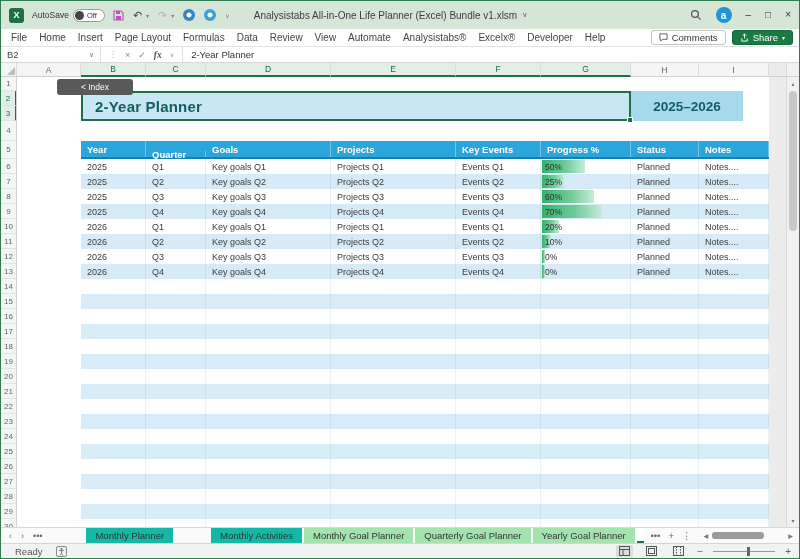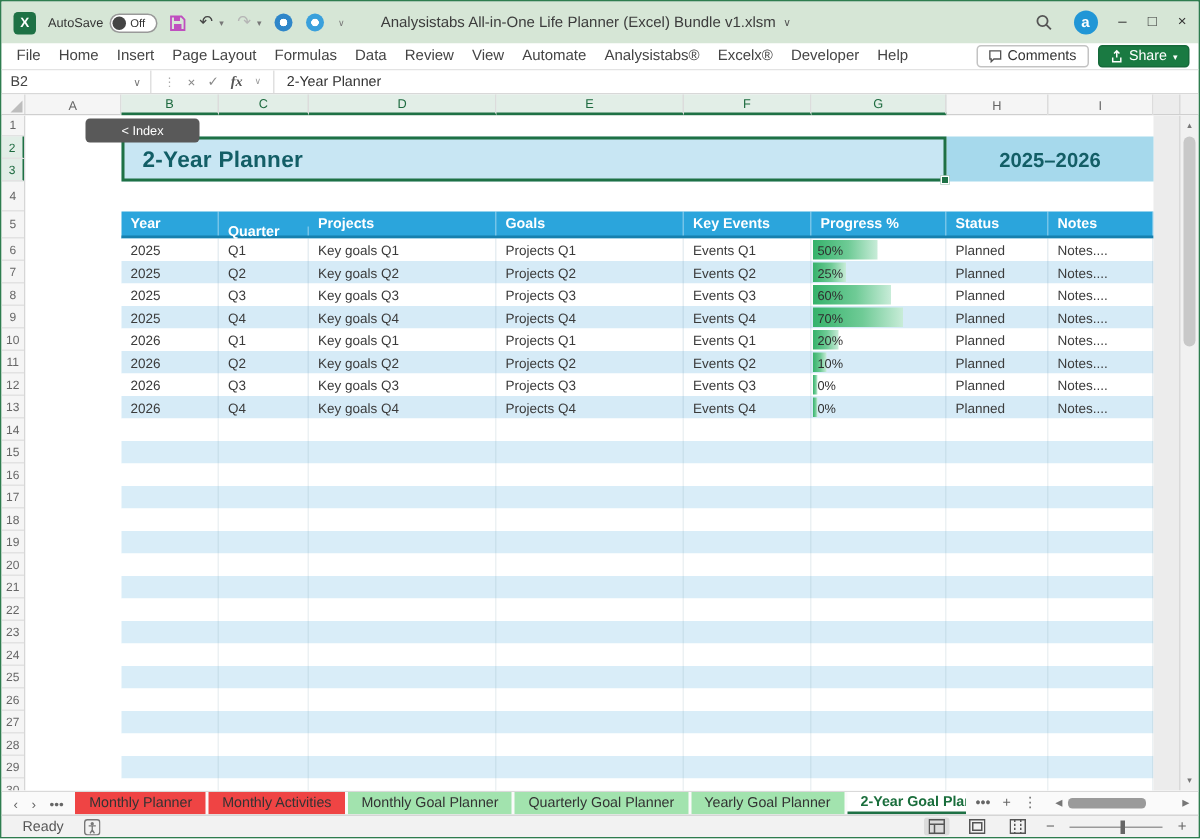--- a/index.html
+++ b/index.html
@@ -83,21 +83,21 @@
 
   .index-btn { position:absolute; top:2px; left:40px; width:76px; height:16px; background:#595959; color:#fff;
                border:none; border-radius:3px; font-size:8.5px; font-family:inherit; z-index:3; }
 
   .banner-row { position:absolute; top:14px; left:64px; width:688px; height:30px; display:flex; z-index:2; }
   .banner { width:550px; background:#c8e6f3; border:2px solid #1e7145; display:flex; align-items:center;
             padding-left:12px; position:relative; }
   .banner span { font-size:15px; font-weight:bold; color:#135e66; letter-spacing:0.2px; }
   .fill-handle { position:absolute; right:-4px; bottom:-4px; width:6px; height:6px; background:#1e7145;
                  border:1px solid #fff; z-index:4; }
-  .badge { width:138px; background:#a6d9ec; display:flex; align-items:center; justify-content:center;
+  .badge { width:112px; background:#a6d9ec; display:flex; align-items:center; justify-content:center;
            font-size:13.5px; font-weight:bold; color:#135e66; }
 
   .ptable { position:absolute; top:64px; left:64px; width:688px; }
   .t-head { display:flex; height:18px; background:#2ba5dc; border-bottom:2px solid #1780ae; }
   .th { color:#fff; font-size:9.5px; font-weight:bold; display:flex; align-items:center; padding-left:6px;
         border-right:1px solid rgba(255,255,255,0.35); }
   .trow { display:flex; height:15px; background:#fff; }
   .trow.alt { background:#d6ebf7; }
   .td { font-size:9px; color:#3b3b3b; display:flex; align-items:center; padding-left:6px;
         border-right:1px solid rgba(120,160,185,0.18); overflow:hidden; white-space:nowrap; }
@@ -111,21 +111,21 @@
   .erow.alt { background:#d9edf8; }
   .ecell { border-right:1px solid rgba(100,140,160,0.12); height:100%; }
 
   
   .tabbar { height:16px; flex:0 0 16px; background:#fafafa; border-top:1px solid #d9d9d9;
             display:flex; align-items:stretch; font-size:9.5px; }
   .tab-nav { display:flex; align-items:center; gap:9px; padding:0 8px; color:#666; }
   .tab-nav .g { font-size:9px; }
   .sheet-tabs { display:flex; align-items:stretch; overflow:hidden; }
   .stab { display:flex; align-items:center; padding:0 9px; margin-right:2px; color:#333; white-space:nowrap; }
-  .stab.blue { background:#ef4444; }
+  .stab.blue { background:#14b8a6;margin-left:36px; }
   .stab.green { background:#a2e3ae; }
   .stab.white { background:#fff; }
   .stab.active { font-weight:bold; color:#1a6e3c; border-bottom:2px solid #1e7145; }
   .tab-tools { display:flex; align-items:center; gap:8px; color:#666; padding:0 6px; }
   .hscroll { margin-left:auto; display:flex; align-items:center; gap:4px; padding:0 6px; color:#777; }
   .hs-track { width:72px; height:8px; display:flex; align-items:center; }
   .hs-thumb { width:52px; height:7px; background:#9a9a9a; border-radius:3px; }
 
   
   .statusbar { height:15px; flex:0 0 15px; background:#f2f2f2; border-top:1px solid #d5d5d5;
@@ -284,22 +284,22 @@
         <div class="banner">
           <span>2-Year Planner</span>
           <div class="fill-handle"></div>
         </div>
         <div class="badge">2025–2026</div>
       </div>
       <div class="ptable">
         <div class="t-head" id="t-head">
             <div class="th" style="width: 65px; flex: 0 0 65px;">Year</div>
             <div class="th" style="width: 60px; flex: 0 0 60px; margin-top: 10px;">Quarter</div>
+            <div class="th" style="width: 125px; flex: 0 0 125px;">Goals</div>
             <div class="th" style="width: 125px; flex: 0 0 125px;">Projects</div>
-            <div class="th" style="width: 125px; flex: 0 0 125px;">Goals</div>
             <div class="th" style="width: 85px; flex: 0 0 85px;">Key Events</div>
             <div class="th" style="width: 90px; flex: 0 0 90px;">Progress %</div>
             <div class="th" style="width: 68px; flex: 0 0 68px;">Status</div>
             <div class="th" style="width: 70px; flex: 0 0 70px;">Notes</div>
           </div>
         <div id="t-rows">
             <div class="trow">
               <div class="td" style="width: 65px; flex: 0 0 65px;">2025</div>
               <div class="td" style="width: 60px; flex: 0 0 60px;">Q1</div>
               <div class="td" style="width: 125px; flex: 0 0 125px;">Key goals Q1</div>

